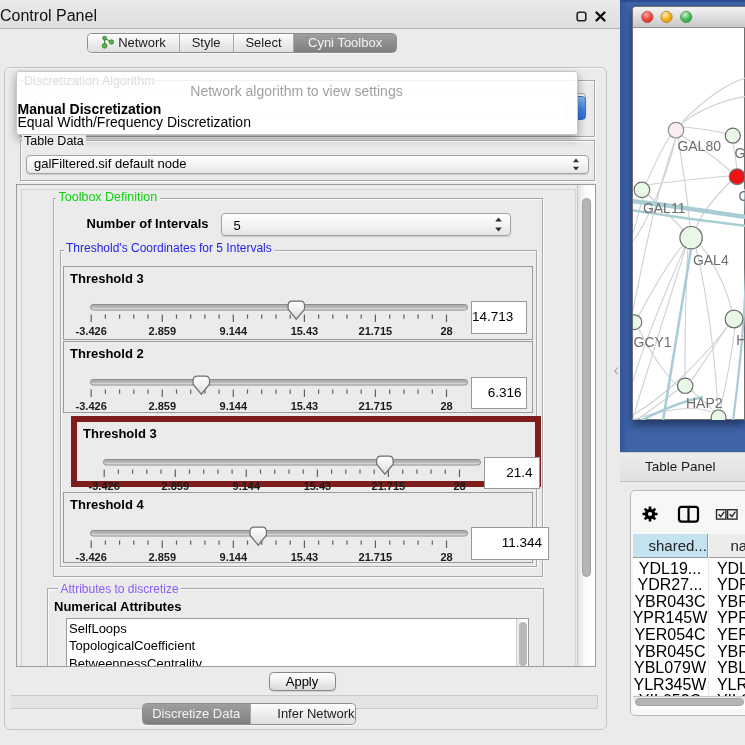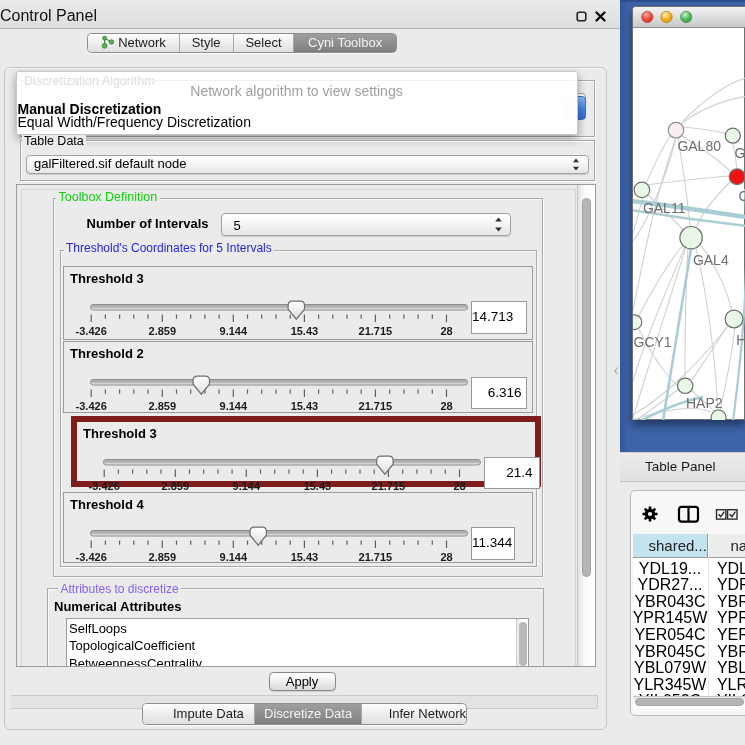--- a/index.html
+++ b/index.html
@@ -271,38 +271,37 @@
       <line x1="368.3" y1="18.5" x2="368.3" y2="22.7" stroke="#5f5f5f" stroke-width="1.2"></line>
       <line x1="382.5" y1="18.5" x2="382.5" y2="26.1" stroke="#5f5f5f" stroke-width="1.2"></line>
       <path d="M 186.0 13.2 L 186.0 9.3 Q 186.0 5.2 190.1 5.2 L 198.3 5.2 Q 202.4 5.2 202.4 9.3 L 202.4 13.2 L 194.2 23.2 Z" fill="url(#thg)" stroke="#6f6f6f" stroke-width="1.2"></path>
     </svg>
     <div style="position:absolute;left:27.2px;top:59px;transform:translateX(-50%);font-size:11px;line-height:11px;font-weight:bold;color:#1a1a1a">-3.426</div>
     <div style="position:absolute;left:98.3px;top:59px;transform:translateX(-50%);font-size:11px;line-height:11px;font-weight:bold;color:#1a1a1a">2.859</div>
     <div style="position:absolute;left:169.3px;top:59px;transform:translateX(-50%);font-size:11px;line-height:11px;font-weight:bold;color:#1a1a1a">9.144</div>
     <div style="position:absolute;left:240.4px;top:59px;transform:translateX(-50%);font-size:11px;line-height:11px;font-weight:bold;color:#1a1a1a">15.43</div>
     <div style="position:absolute;left:311.4px;top:59px;transform:translateX(-50%);font-size:11px;line-height:11px;font-weight:bold;color:#1a1a1a">21.715</div>
     <div style="position:absolute;left:382.5px;top:59px;transform:translateX(-50%);font-size:11px;line-height:11px;font-weight:bold;color:#1a1a1a">28</div>
-    <div style="position:absolute;left:407px;top:34.5px;width:44px;height:32.5px;background:#fff;border:1px solid #989898;font-size:13.5px;line-height:30px;text-align:right;padding-right:6px">11.344</div>
+    <div style="position:absolute;left:407px;top:34.5px;width:78px;height:32.5px;background:#fff;border:1px solid #989898;font-size:13.5px;line-height:30px;text-align:right;padding-right:6px">11.344</div>
   </div>
 <div style="position:absolute;left:47px;top:588px;width:496.5px;height:78px;border:1px solid #a9a9a9;border-bottom:none;box-shadow:inset 1px 1px 0 rgba(255,255,255,.75)"></div>
 <div class="gt" style="position:absolute;left:58px;top:583px;color:#8b5cf6;font-size:12px">Attributes to discretize</div>
 <div style="position:absolute;left:54px;top:600px;font-size:13px;line-height:13px;font-weight:bold">Numerical Attributes</div>
 <div style="position:absolute;left:65.5px;top:617.5px;width:463px;height:48.5px;background:#fff;border:1px solid #9b9b9b;border-bottom:none;overflow:hidden">
     <div style="position:absolute;left:2.5px;top:3.5px;font-size:13px;line-height:13px">SelfLoops</div>
     <div style="position:absolute;left:2.5px;top:20.8px;font-size:13px;line-height:13px">TopologicalCoefficient</div>
     <div style="position:absolute;left:2.5px;top:38.1px;font-size:13px;line-height:13px">BetweennessCentrality</div>
   </div>
 <div style="position:absolute;left:516.2px;top:618.5px;width:12.3px;height:47.5px;background:linear-gradient(90deg,#e8e8e8,#ffffff 55%);border-left:1px solid #cfcfcf"></div>
 <div style="position:absolute;left:518.8px;top:621.5px;width:8px;height:44px;border-radius:4px;background:#b9b9b9"></div>
 <div style="position:absolute;left:577px;top:185px;width:18px;height:481px;background:linear-gradient(90deg,#e3e3e3,#fcfcfc 45%,#ffffff);border-left:1px solid #c6c6c6"></div>
 <div style="position:absolute;left:581.5px;top:198px;width:9.5px;height:379px;border-radius:4.8px;background:#b5b5b5;border:1px solid #a3a3a3"></div>
 <div style="position:absolute;left:268.5px;top:671.5px;width:67px;height:19px;border:1px solid #878787;border-radius:4.5px;background:linear-gradient(#ffffff,#f0f0f0 45%,#dadada);box-shadow:0 1px 1px rgba(0,0,0,.12);font-size:13px;line-height:17px;text-align:center">Apply</div>
 <div style="position:absolute;left:10.5px;top:695px;width:587.5px;height:13.5px;background:#e3e3e3;border:1px solid #cbcbcb;border-left:none;border-radius:0 0 3px 0"></div>
 <div class="seg" style="left:141.7px;top:702.5px;height:22px">
-    <div class="sg" style="width:111.4px;line-height:20px;padding-left:20px;">Impute Data</div>
     <div class="sg sgsel" style="width:107.1px;line-height:20px;">Discretize Data</div>
     <div class="sg" style="width:104.8px;line-height:20px;text-align:right;">Infer Network</div>
   </div>
 <svg class="a" style="left:613px;top:366px" width="7" height="10">
     <path d="M5 1.5 L1.8 5 L5 8.5" stroke="#a5a5a5" stroke-width="1.1" fill="none"></path>
   </svg>
 <div style="position:absolute;left:620px;top:0;width:125px;height:452px;background:linear-gradient(90deg,#33559c,#3e63a7 8px)"></div>
 <div style="position:absolute;left:620px;top:0;width:125px;height:2px;background:#2c4d90"></div>
 <div style="position:absolute;left:631.5px;top:5.5px;width:113.5px;height:414.5px;border:1px solid #6f6f6f;border-radius:4px 0 0 0;box-shadow:0 5px 9px rgba(10,20,45,.55);background:#fff;overflow:hidden"></div>
 <div style="position:absolute;left:632.5px;top:6.5px;width:112.5px;height:21.5px;background:linear-gradient(#f3f3f3,#c9c9c9);border-bottom:1px solid #909090;border-radius:3px 0 0 0"></div>

